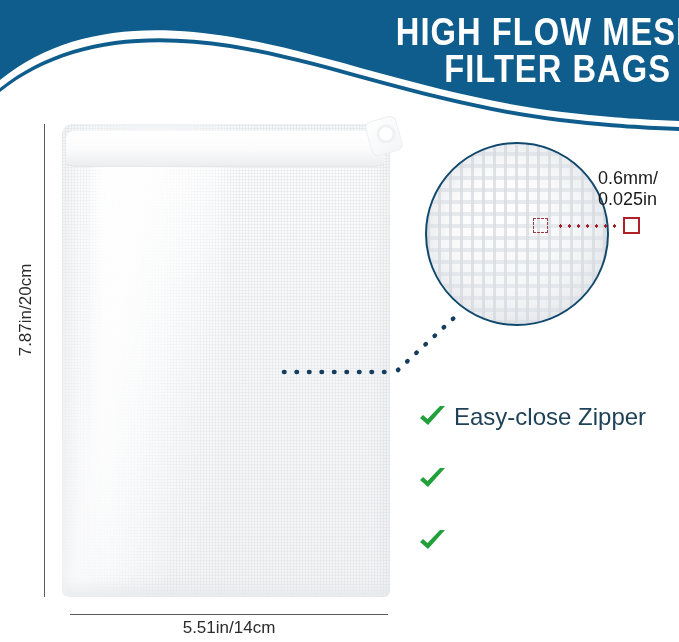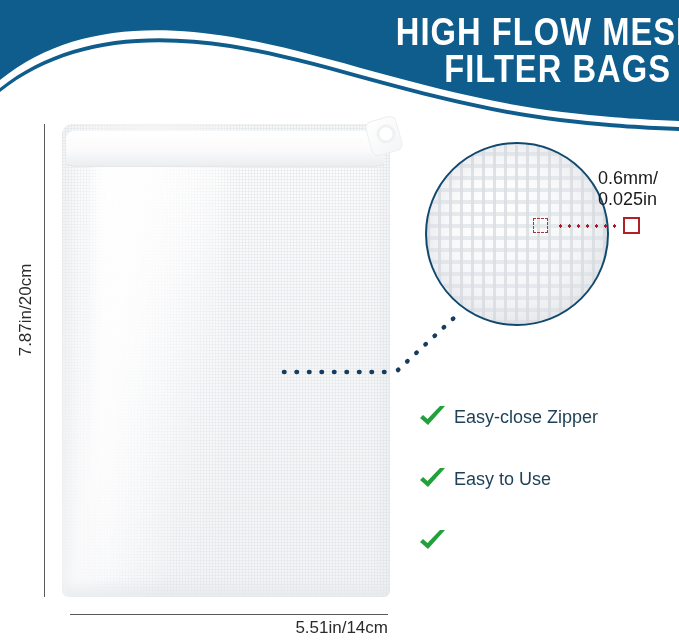--- a/index.html
+++ b/index.html
@@ -159,21 +159,21 @@
     color: #2b2b2b;
     font-size: 17px;
     font-family: "Liberation Sans", sans-serif;
     white-space: nowrap;
   }
   #dim-h-label {
     position: absolute;
     left: 70px;
     top: 618px;
     width: 318px;
-    text-align: right;
+    text-align: center;
     color: #2b2b2b;
     font-size: 17px;
     font-family: "Liberation Sans", sans-serif;
     white-space: nowrap;
   }
 
   
   #mesh-circle {
     position: absolute;
     left: 425px;
@@ -252,21 +252,21 @@
     height: 62px;
   }
   .check-icon {
     flex: 0 0 auto;
     width: 30px;
     height: 26px;
     margin-right: 6px;
   }
   .feature-label {
     color: #1f4258;
-    font-size: 18px;
+    font-size: 24px;
     font-family: "Liberation Sans", sans-serif;
     white-space: nowrap;
   }
 </style>
 </head>
 <body>
 
 <div id="page">
 
   <div id="header-band">
@@ -323,21 +323,20 @@
       <svg class="check-icon" viewBox="0 0 30 26">
         <path d="M2,14 L10,21 L27,2 L22,2 L9.5,15 L5,11 Z" fill="#22a03c"></path>
       </svg>
       <span class="feature-label">Easy-close Zipper</span>
     </div>
 
     <div class="feature-row">
       <svg class="check-icon" viewBox="0 0 30 26">
         <path d="M2,14 L10,21 L27,2 L22,2 L9.5,15 L5,11 Z" fill="#22a03c"></path>
       </svg>
-      <span class="feature-label">Easy to Use</span>
     </div>
 
     <div class="feature-row">
       <svg class="check-icon" viewBox="0 0 30 26">
         <path d="M2,14 L10,21 L27,2 L22,2 L9.5,15 L5,11 Z" fill="#22a03c"></path>
       </svg>
     </div>
 
   </div>
 

